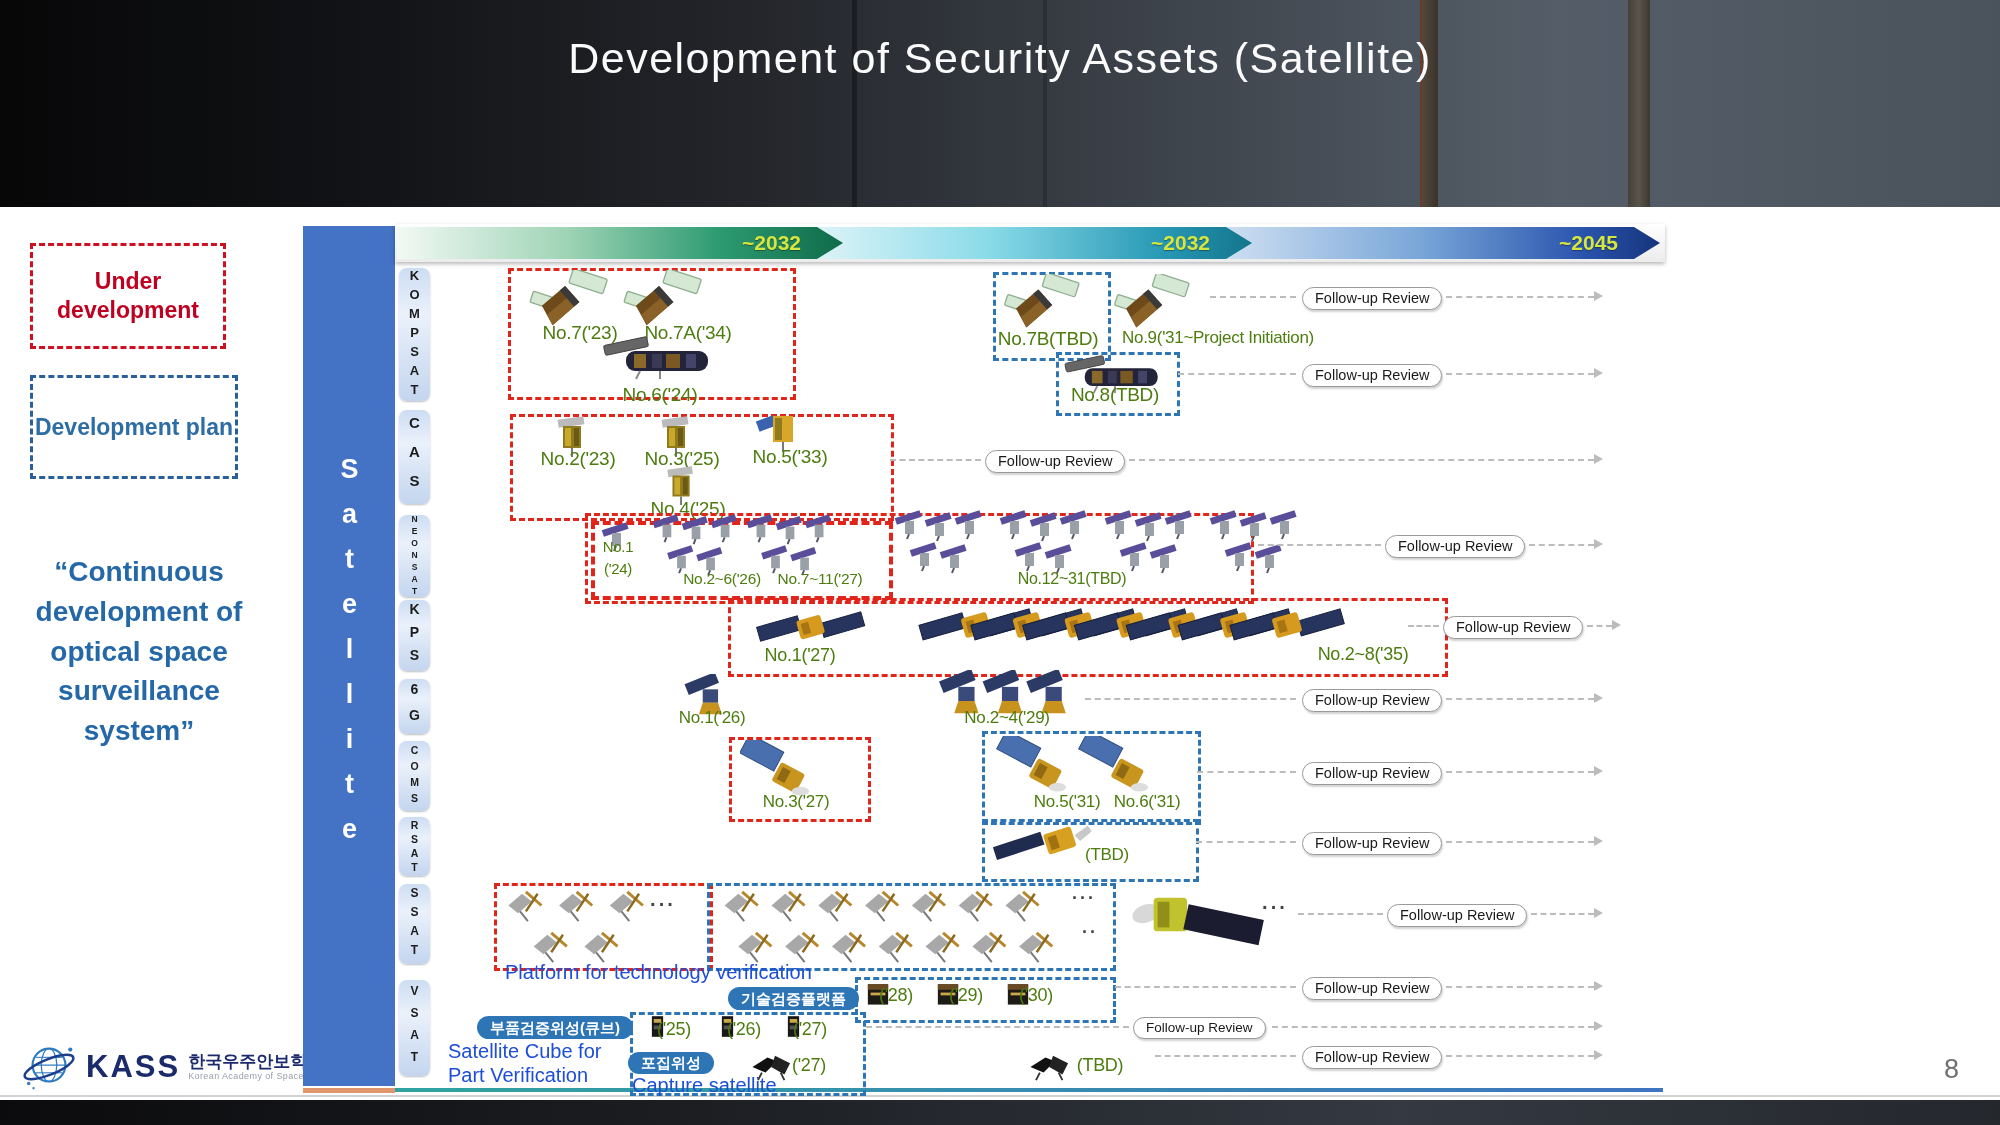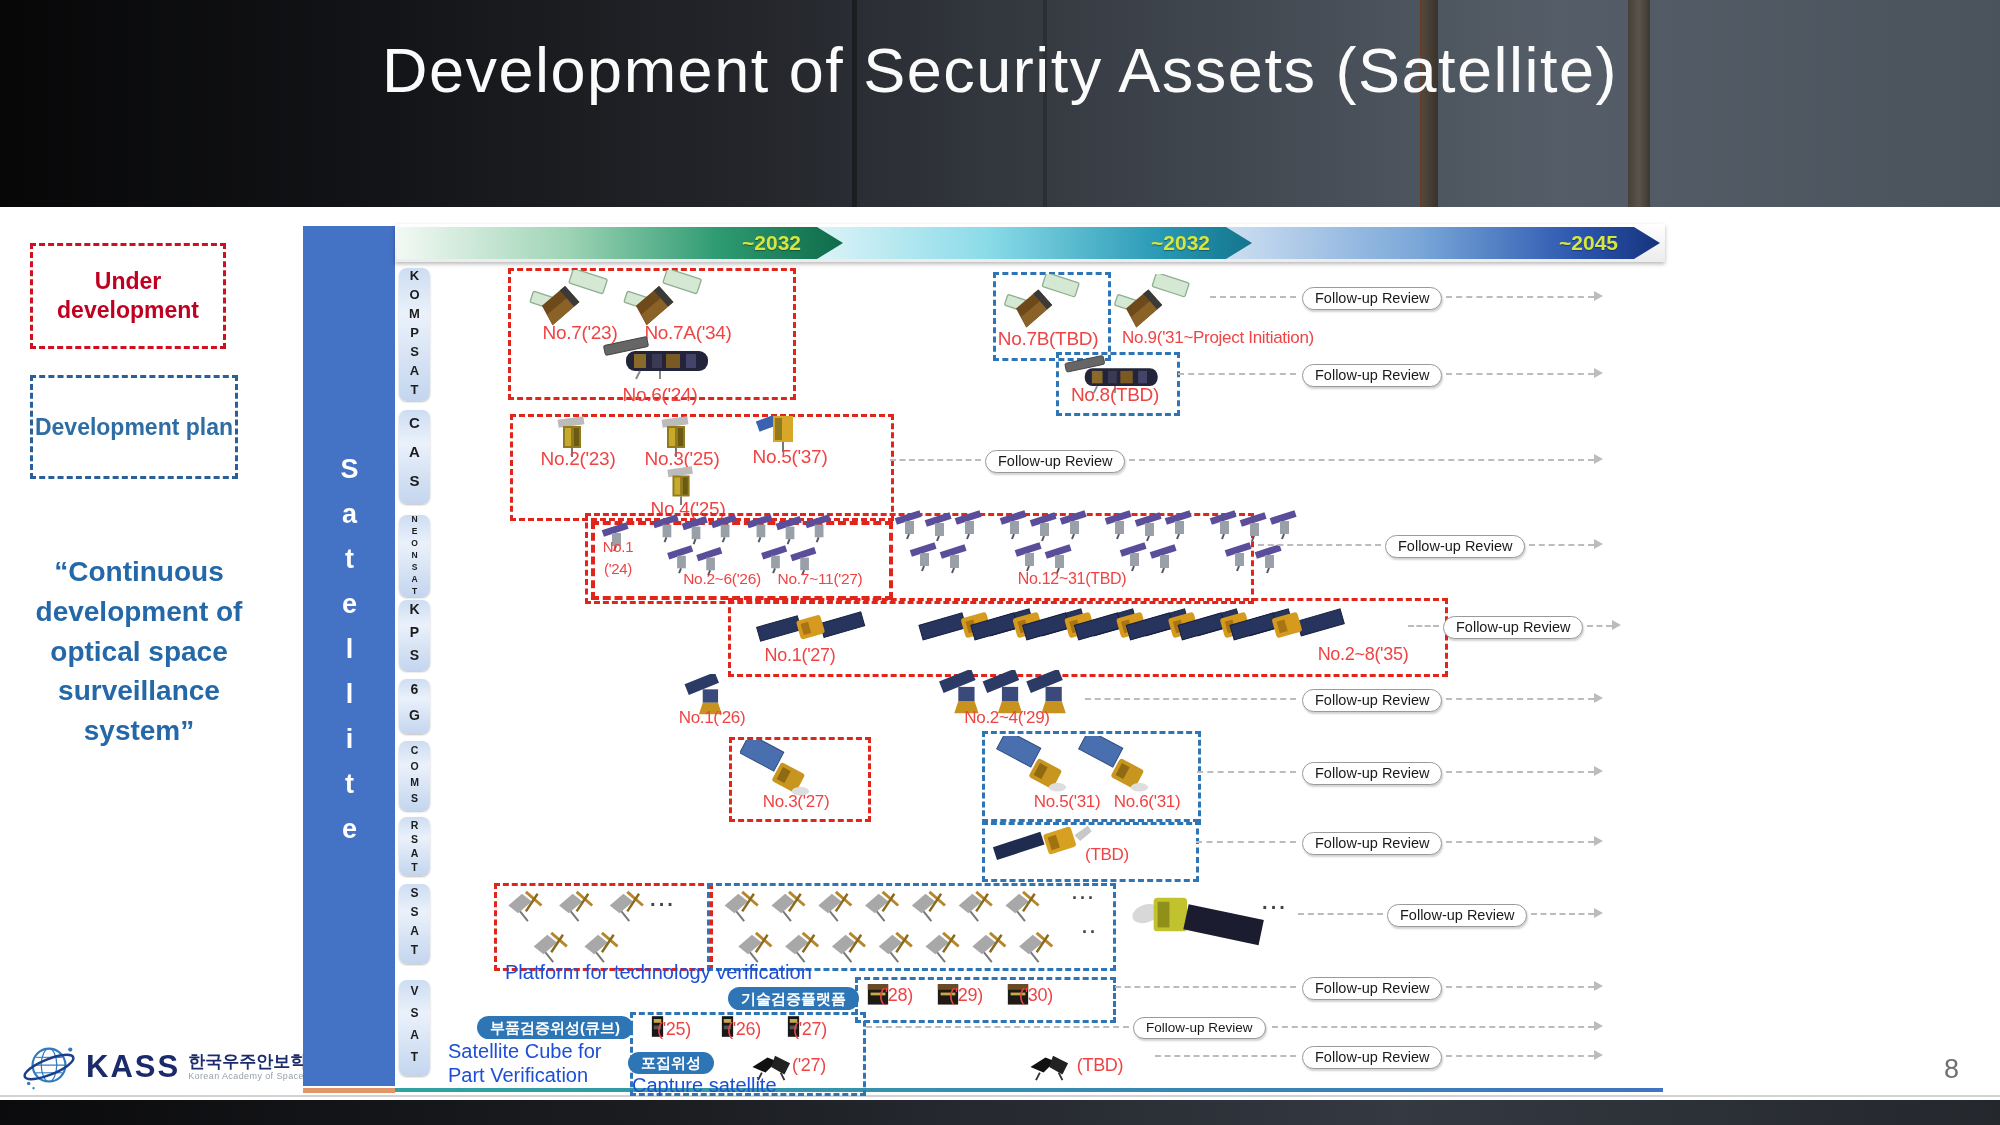--- a/index.html
+++ b/index.html
@@ -6,21 +6,21 @@
   .slide{position:relative;width:2000px;height:1125px;background:#ffffff;overflow:hidden;
          font-family:"Liberation Sans",sans-serif;}
   .abs{position:absolute;}
   
   .hdr{position:absolute;left:0;top:0;width:2000px;height:207px;
        background:linear-gradient(90deg,#070708 0%,#121316 18%,#24262b 38%,#3d434b 58%,#555e68 78%,#4a525c 100%);}
   .hdr-strip{position:absolute;left:0;top:1100px;width:2000px;height:25px;
        background:linear-gradient(90deg,#0b0b0d 0%,#1c1e22 35%,#343942 70%,#24272c 100%);}
   .pole{position:absolute;top:0;height:207px;}
   .title{position:absolute;left:50%;top:34px;transform:translateX(-50%);white-space:nowrap;
-         color:#fbfbfb;font-size:63px;font-weight:300;letter-spacing:1.5px;}
+         color:#fbfbfb;font-size:43px;font-weight:300;letter-spacing:1.5px;}
   
   .legendbox{position:absolute;display:flex;align-items:center;justify-content:center;
              text-align:center;font-weight:bold;font-size:23px;line-height:1.25;}
   .quote{position:absolute;left:6px;top:552px;width:266px;text-align:center;
          color:#2568a8;font-weight:bold;font-size:28px;line-height:1.42;}
   .kass{position:absolute;left:20px;top:1038px;display:flex;align-items:center;gap:8px;}
   .kassword{color:#1b2a6b;font-weight:bold;font-size:31px;letter-spacing:2px;}
   .kasskr{color:#1b2a6b;font-weight:bold;font-size:17px;line-height:1.1;}
   .kassen{color:#98a0ab;font-size:9px;letter-spacing:.4px;}
   .pagenum{position:absolute;left:1944px;top:1054px;color:#6f6f6f;font-size:27px;}
@@ -34,21 +34,21 @@
   .seg{position:absolute;top:227px;height:32px;
        clip-path:polygon(0 0,calc(100% - 26px) 0,100% 50%,calc(100% - 26px) 100%,0 100%);}
   .seg span{position:absolute;right:42px;top:4px;font-size:21px;font-weight:bold;color:#d6e63e;
        text-shadow:0 1px 1px rgba(0,0,0,.35);}
   .rl{position:absolute;left:399px;width:31px;border-radius:8px;
       background:linear-gradient(180deg,#cdddf2,#eaf1fb 35%,#c3d5ee);
       box-shadow:0 1px 2px rgba(0,0,0,.25);display:flex;align-items:center;justify-content:center;}
   .rl span{writing-mode:vertical-lr;text-orientation:upright;font-weight:bold;color:#1c1c1c;}
   .rbox{position:absolute;border:3.5px dashed #e1251b;}
   .bbox{position:absolute;border:3.5px dashed #2e75b6;}
-  .lbl{position:absolute;width:130px;text-align:center;font-size:19px;color:#ef4444;letter-spacing:-.3px;}
+  .lbl{position:absolute;width:130px;text-align:center;font-size:19px;color:#4d7c0f;letter-spacing:-.3px;}
   .pill{position:absolute;height:21px;line-height:21px;padding:0 12px;background:#fff;
         border:1.5px solid #9a9a9a;border-radius:12px;font-size:14.5px;color:#1a1a1a;
         box-shadow:1px 2px 2px rgba(0,0,0,.18);white-space:nowrap;}
   .dash{position:absolute;height:0;border-top:2px dashed #bcbcbc;}
   .ah{position:absolute;width:0;height:0;border-top:5px solid transparent;
       border-bottom:5px solid transparent;border-left:9px solid #bcbcbc;}
   .kpill{position:absolute;height:23px;line-height:23px;padding:0 13px;background:#2e75b6;
         border-radius:12px;color:#fff;font-size:15px;font-weight:bold;white-space:nowrap;}
   .txt{position:absolute;font-size:20px;color:#1d4ed8;white-space:nowrap;}
   .ell{position:absolute;font-size:20px;font-weight:bold;color:#444;letter-spacing:2px;}
@@ -290,21 +290,21 @@
       <use href="#g-sat-cas"></use>
     </svg>
   <svg class="abs" style="left:652px;top:416px;width:50px;height:42px" viewBox="0 0 50 42">
       <use href="#g-sat-cas"></use>
     </svg>
   <svg class="abs" style="left:754px;top:412px;width:52px;height:42px" viewBox="0 0 50 42">
       <use href="#g-sat-cas5"></use>
     </svg>
   <div class="lbl" style="left:513px;top:448px">No.2('23)</div>
   <div class="lbl" style="left:617px;top:448px">No.3('25)</div>
-  <div class="lbl" style="left:725px;top:446px">No.5('37)</div>
+  <div class="lbl" style="left:725px;top:446px">No.5('33)</div>
   <svg class="abs" style="left:658px;top:466px;width:48px;height:40px" viewBox="0 0 50 42">
       <use href="#g-sat-cas"></use>
     </svg>
   <div class="lbl" style="left:623px;top:498px">No.4('25)</div>
   <div class="dash" style="left:890px;top:459px;width:91px"></div>
   <div class="pill" style="left:985px;top:450px">Follow-up Review</div>
   <div class="dash" style="left:1129px;top:459px;width:465px"></div>
   <div class="ah" style="left:1594px;top:454px"></div>
 
   <div class="rbox" style="left:585px;top:513px;width:663px;height:85px"></div>

